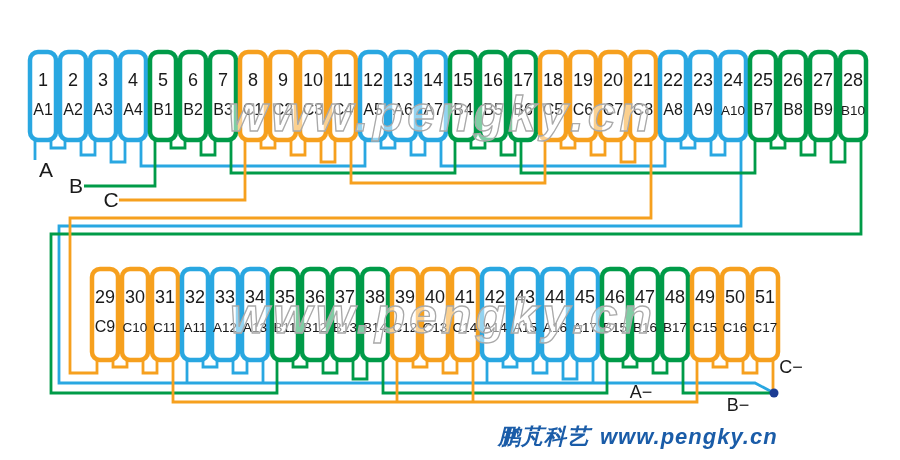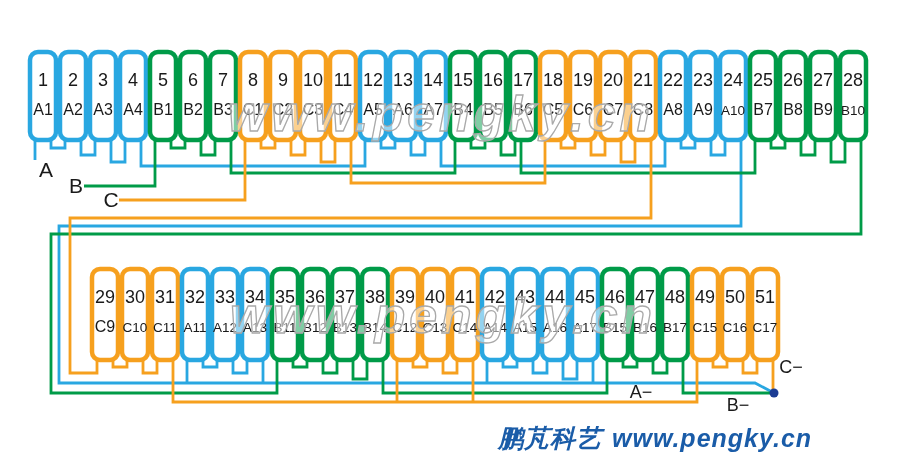--- a/index.html
+++ b/index.html
@@ -1,20 +1,20 @@
 <!DOCTYPE html>
 <html><head>
 <meta charset="utf-8">
 <style>
   html,body{margin:0;padding:0;background:#fff;}
   .stage{position:relative;width:900px;height:460px;background:#ffffff;overflow:hidden;
          font-family:"Liberation Sans",sans-serif;}
   svg text{font-family:"Liberation Sans",sans-serif;}
   .footer{position:absolute;left:498px;top:422px;font-style:italic;font-weight:bold;
-          font-size:25px;color:#1A5CA8;letter-spacing:1px;white-space:nowrap;}
+          font-size:22px;color:#1A5CA8;letter-spacing:1px;white-space:nowrap;}
   .footer .cn{margin-right:10px;}
 </style>
 </head>
 <body>
 
 <div class="stage">
   <svg id="diagram" viewBox="0 0 900 460" width="900" height="460">
       <g fill="none" stroke="#29A7E1" stroke-width="2.8">
         <path d="M35 140 V160"></path>
         <path d="M141 140 V166 H365 V140"></path>

